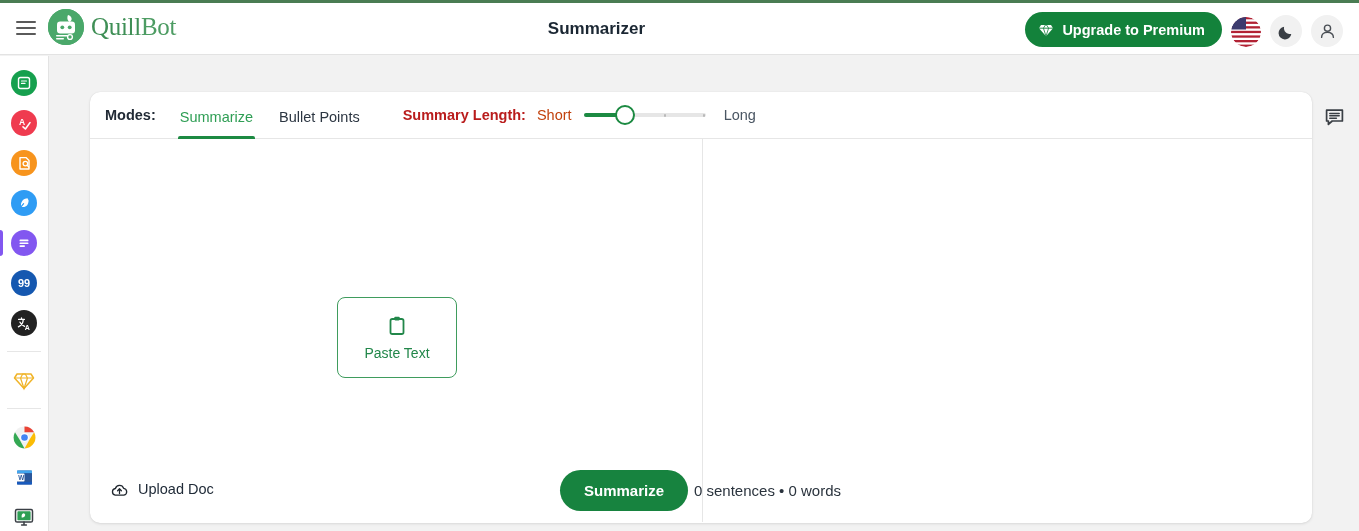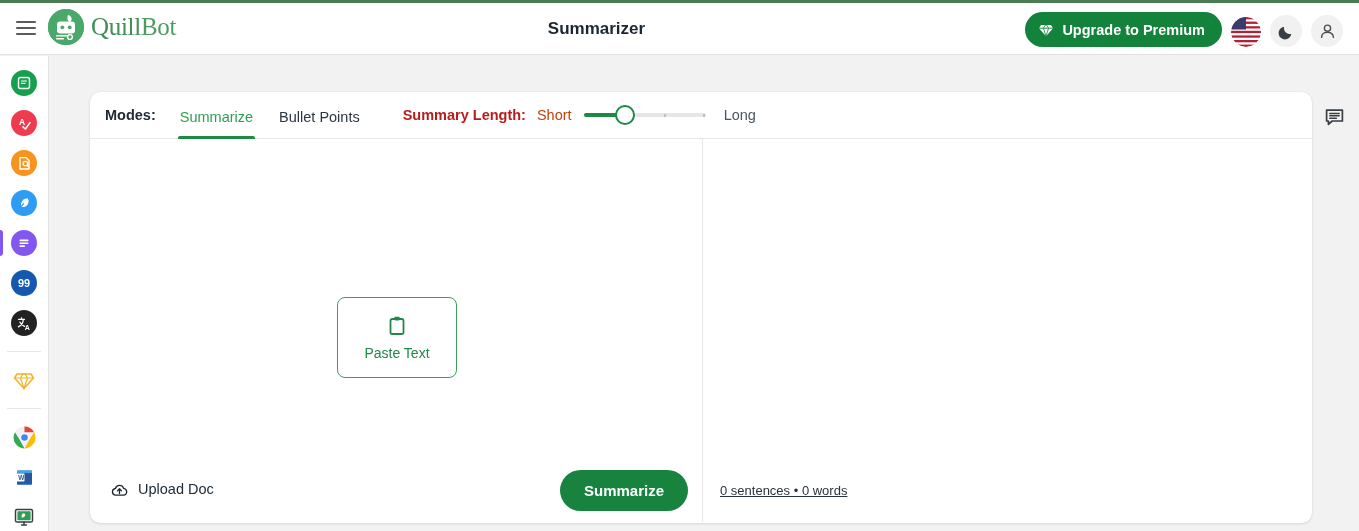--- a/index.html
+++ b/index.html
@@ -224,22 +224,22 @@
   #summarize-btn {
     position: absolute; left: 470px;
     width: 128px; height: 41px;
     background: #17833f; color: #fff;
     border: none; border-radius: 21px;
     font-size: 15px; font-weight: bold;
     font-family: "Liberation Sans", sans-serif;
     cursor: pointer;
   }
   #counts {
-    position: absolute; left: 630px;
-    font-size: 13px; color: #2a333d; text-decoration: underline;
+    position: absolute; left: 604px;
+    font-size: 15px; color: #2a333d;
   }
 
   #feedback-ico {
     position: absolute; left: 1325px; top: 108px;
     width: 19px; height: 19px;
     cursor: pointer;
   }
 </style>
 </head>
 <body>

